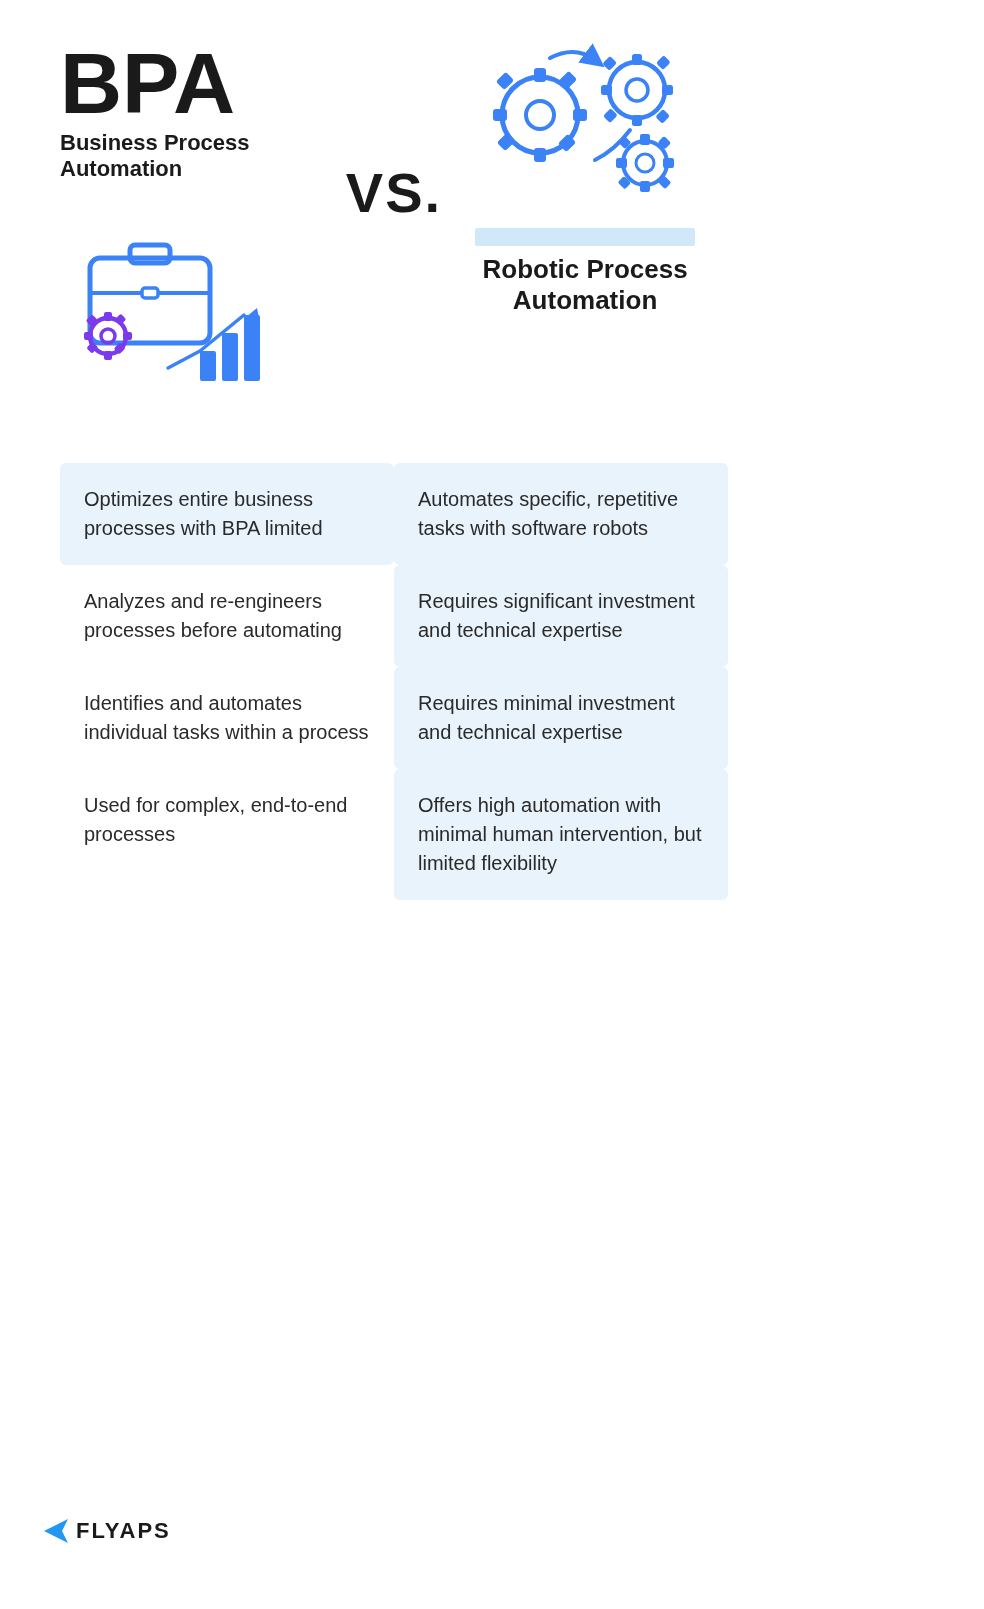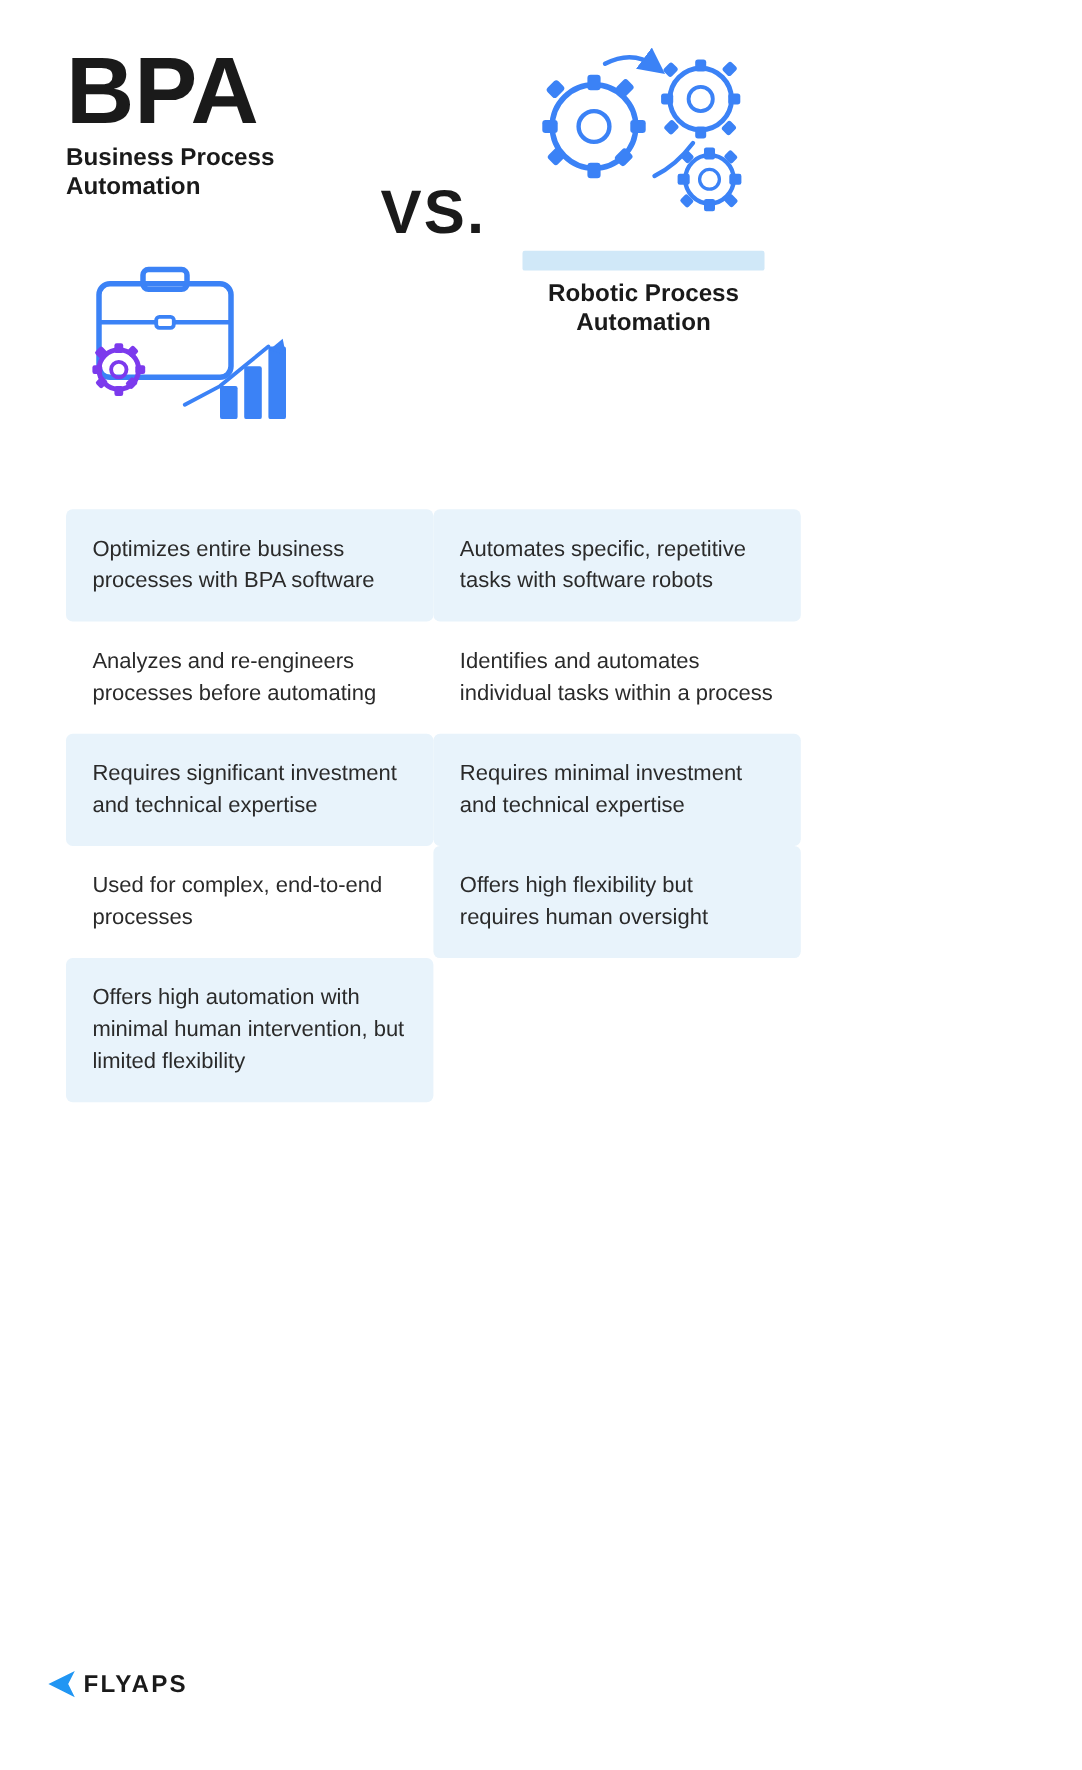--- a/index.html
+++ b/index.html
@@ -101,21 +101,21 @@
 
     .rpa-title {
       font-size: 86px;
       font-weight: 900;
       color: #1a1a1a;
       line-height: 1;
       margin-bottom: 4px;
     }
 
     .rpa-subtitle {
-      font-size: 22px;
+      font-size: 26px;
       font-weight: 800;
       color: #1a1a1a;
       line-height: 1.2;
       text-align: center;
     }
 
     
     .comparison-grid {
       display: grid;
       grid-template-columns: 1fr 1fr;
@@ -256,28 +256,27 @@
         </defs>
       </svg>
 
       <div class="rpa-label-bar"></div>
 
       <div class="rpa-subtitle">Robotic Process<br>Automation</div>
     </div>
   </div>
 
   <div class="comparison-grid" id="comparison-grid">
-  <div class="feature-cell highlighted">Optimizes entire business processes with BPA software</div>
+  <div class="feature-cell highlighted">Optimizes entire business processes with BPA limited</div>
       <div class="feature-cell highlighted">Automates specific, repetitive tasks with software robots</div>
       <div class="feature-cell plain">Analyzes and re-engineers processes before automating</div>
+      <div class="feature-cell highlighted">Requires significant investment and technical expertise</div>
       <div class="feature-cell plain">Identifies and automates individual tasks within a process</div>
-      <div class="feature-cell highlighted">Requires significant investment and technical expertise</div>
       <div class="feature-cell highlighted">Requires minimal investment and technical expertise</div>
       <div class="feature-cell plain">Used for complex, end-to-end processes</div>
-      <div class="feature-cell highlighted">Offers high flexibility but requires human oversight</div>
       <div class="feature-cell highlighted">Offers high automation with minimal human intervention, but limited flexibility</div>
     </div>
 
   <div class="footer">
     <svg width="36" height="36" viewBox="0 0 36 36" fill="none" xmlns="http://www.w3.org/2000/svg">
       <polygon points="4,18 28,6 22,18 28,30" fill="#2196f3"></polygon>
     </svg>
     <span class="footer-brand">FLYAPS</span>
   </div>
 

